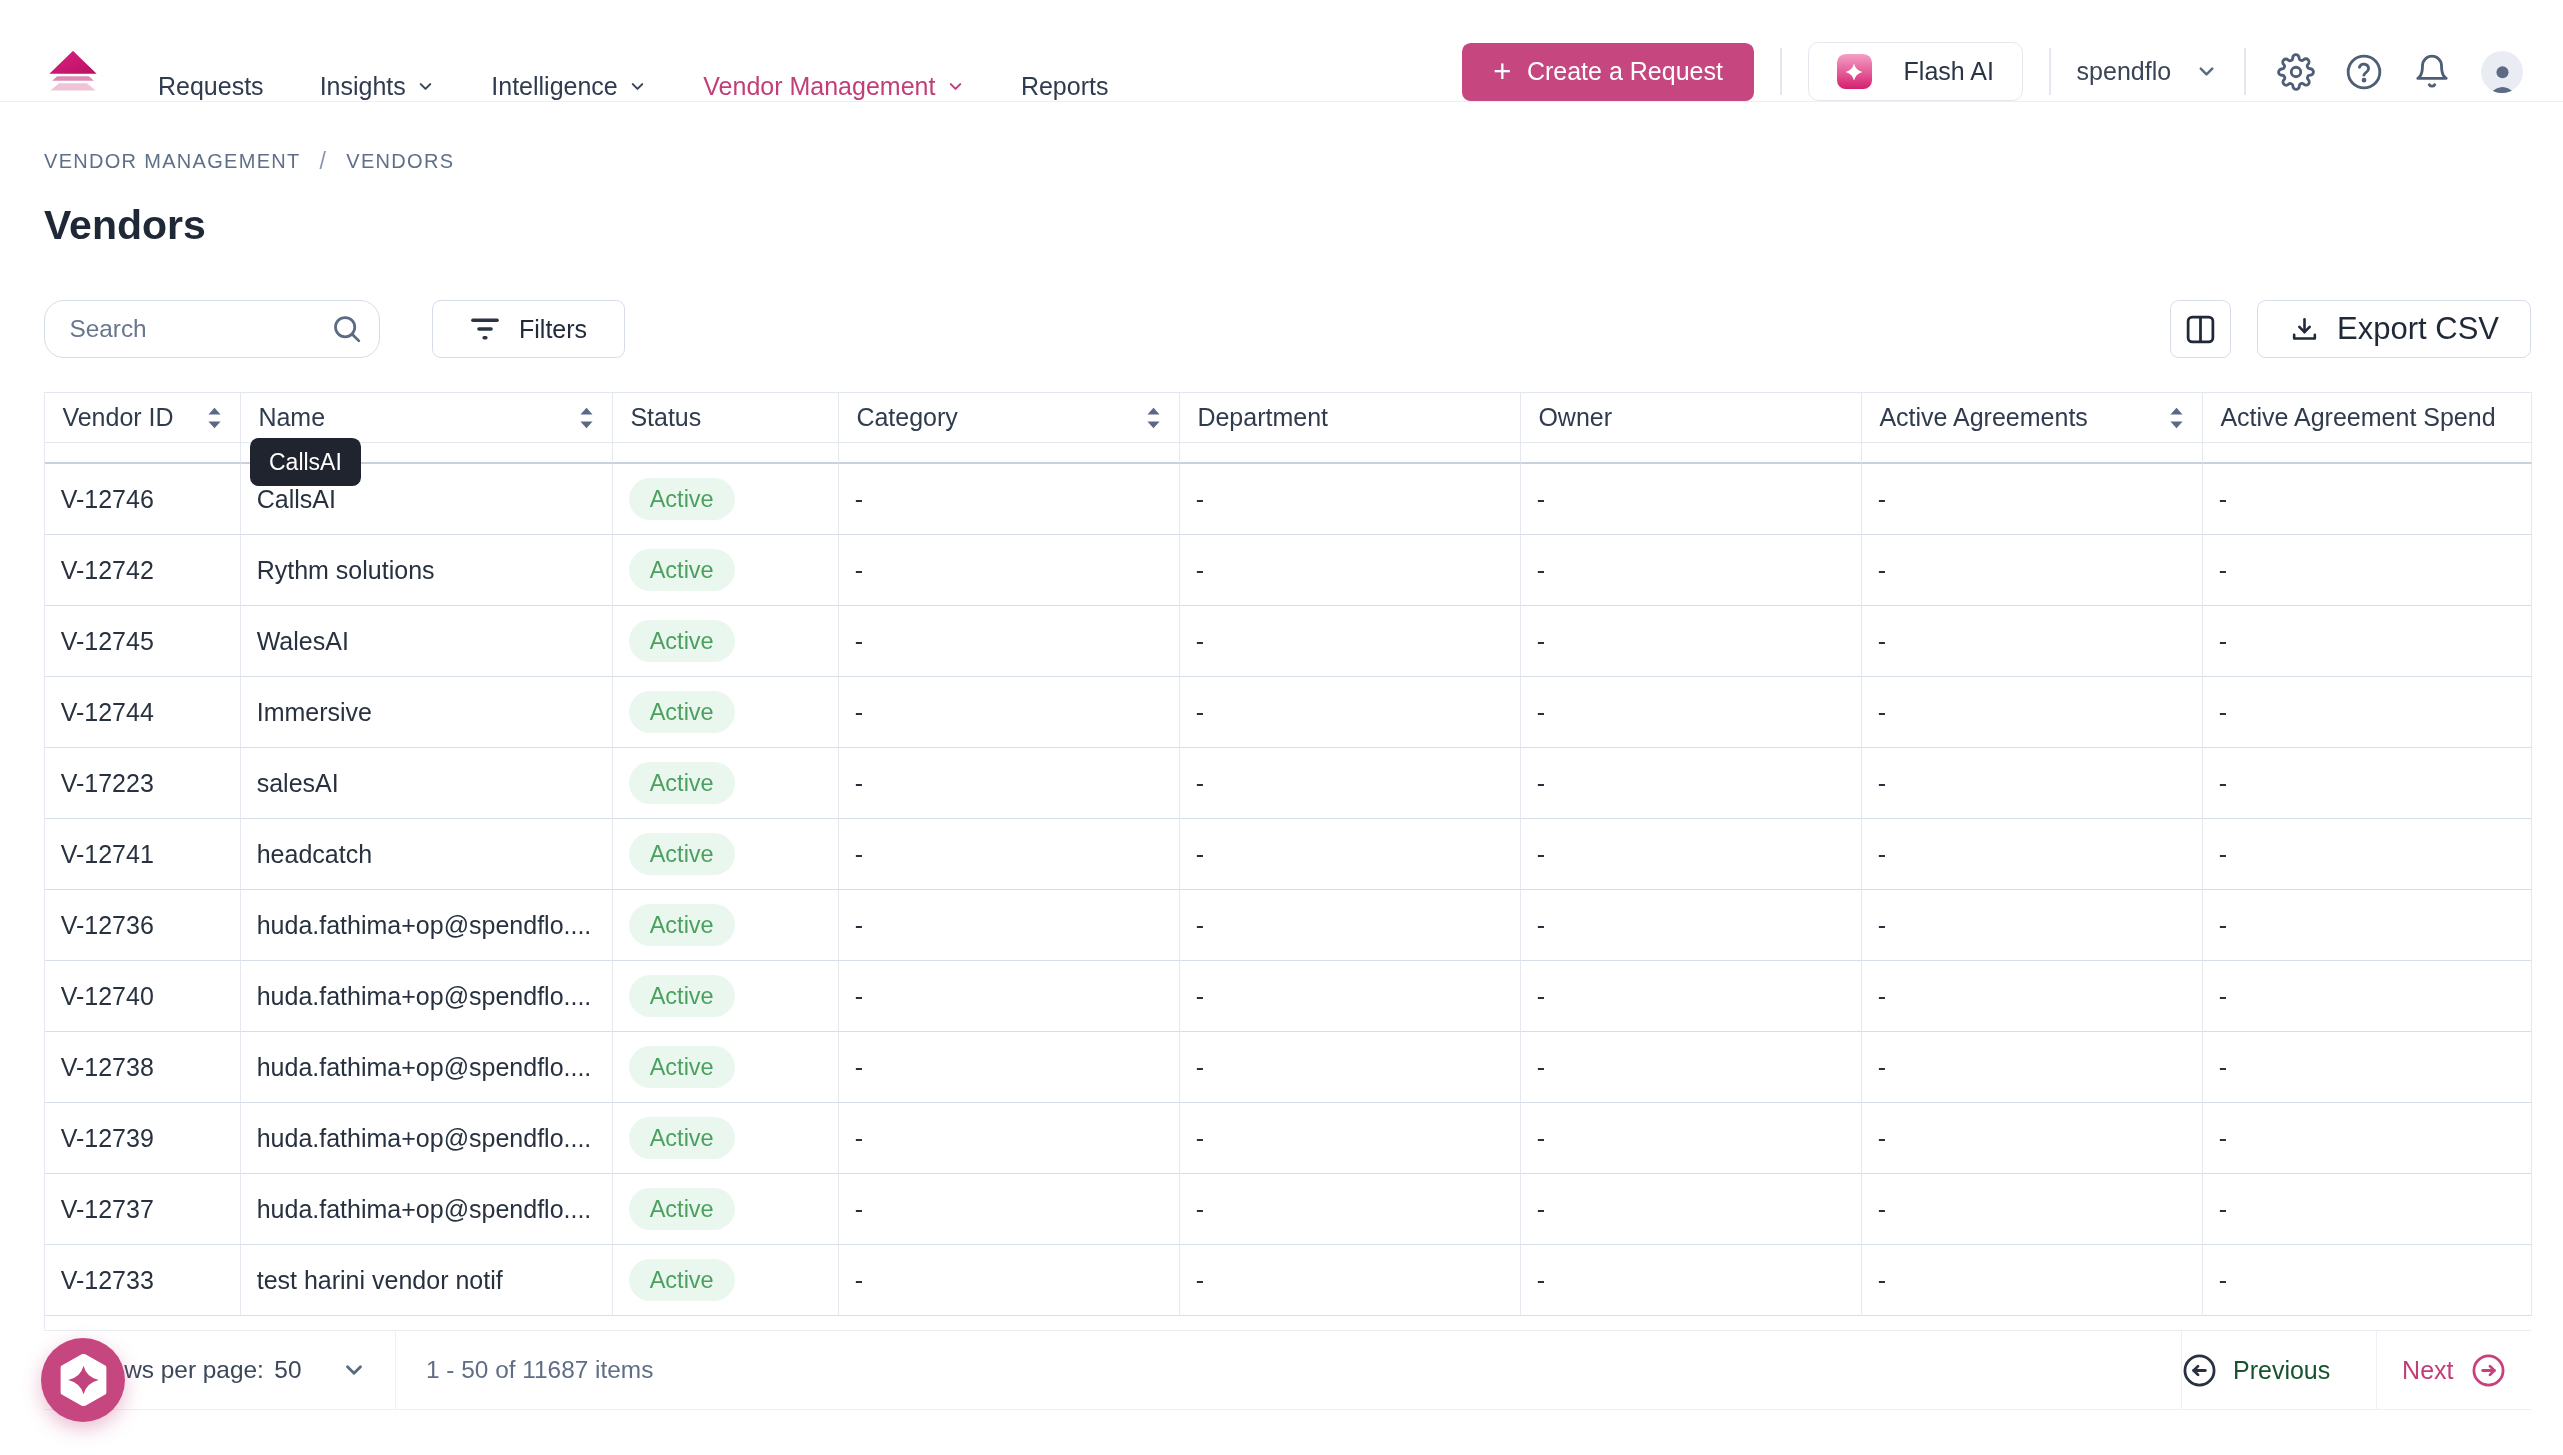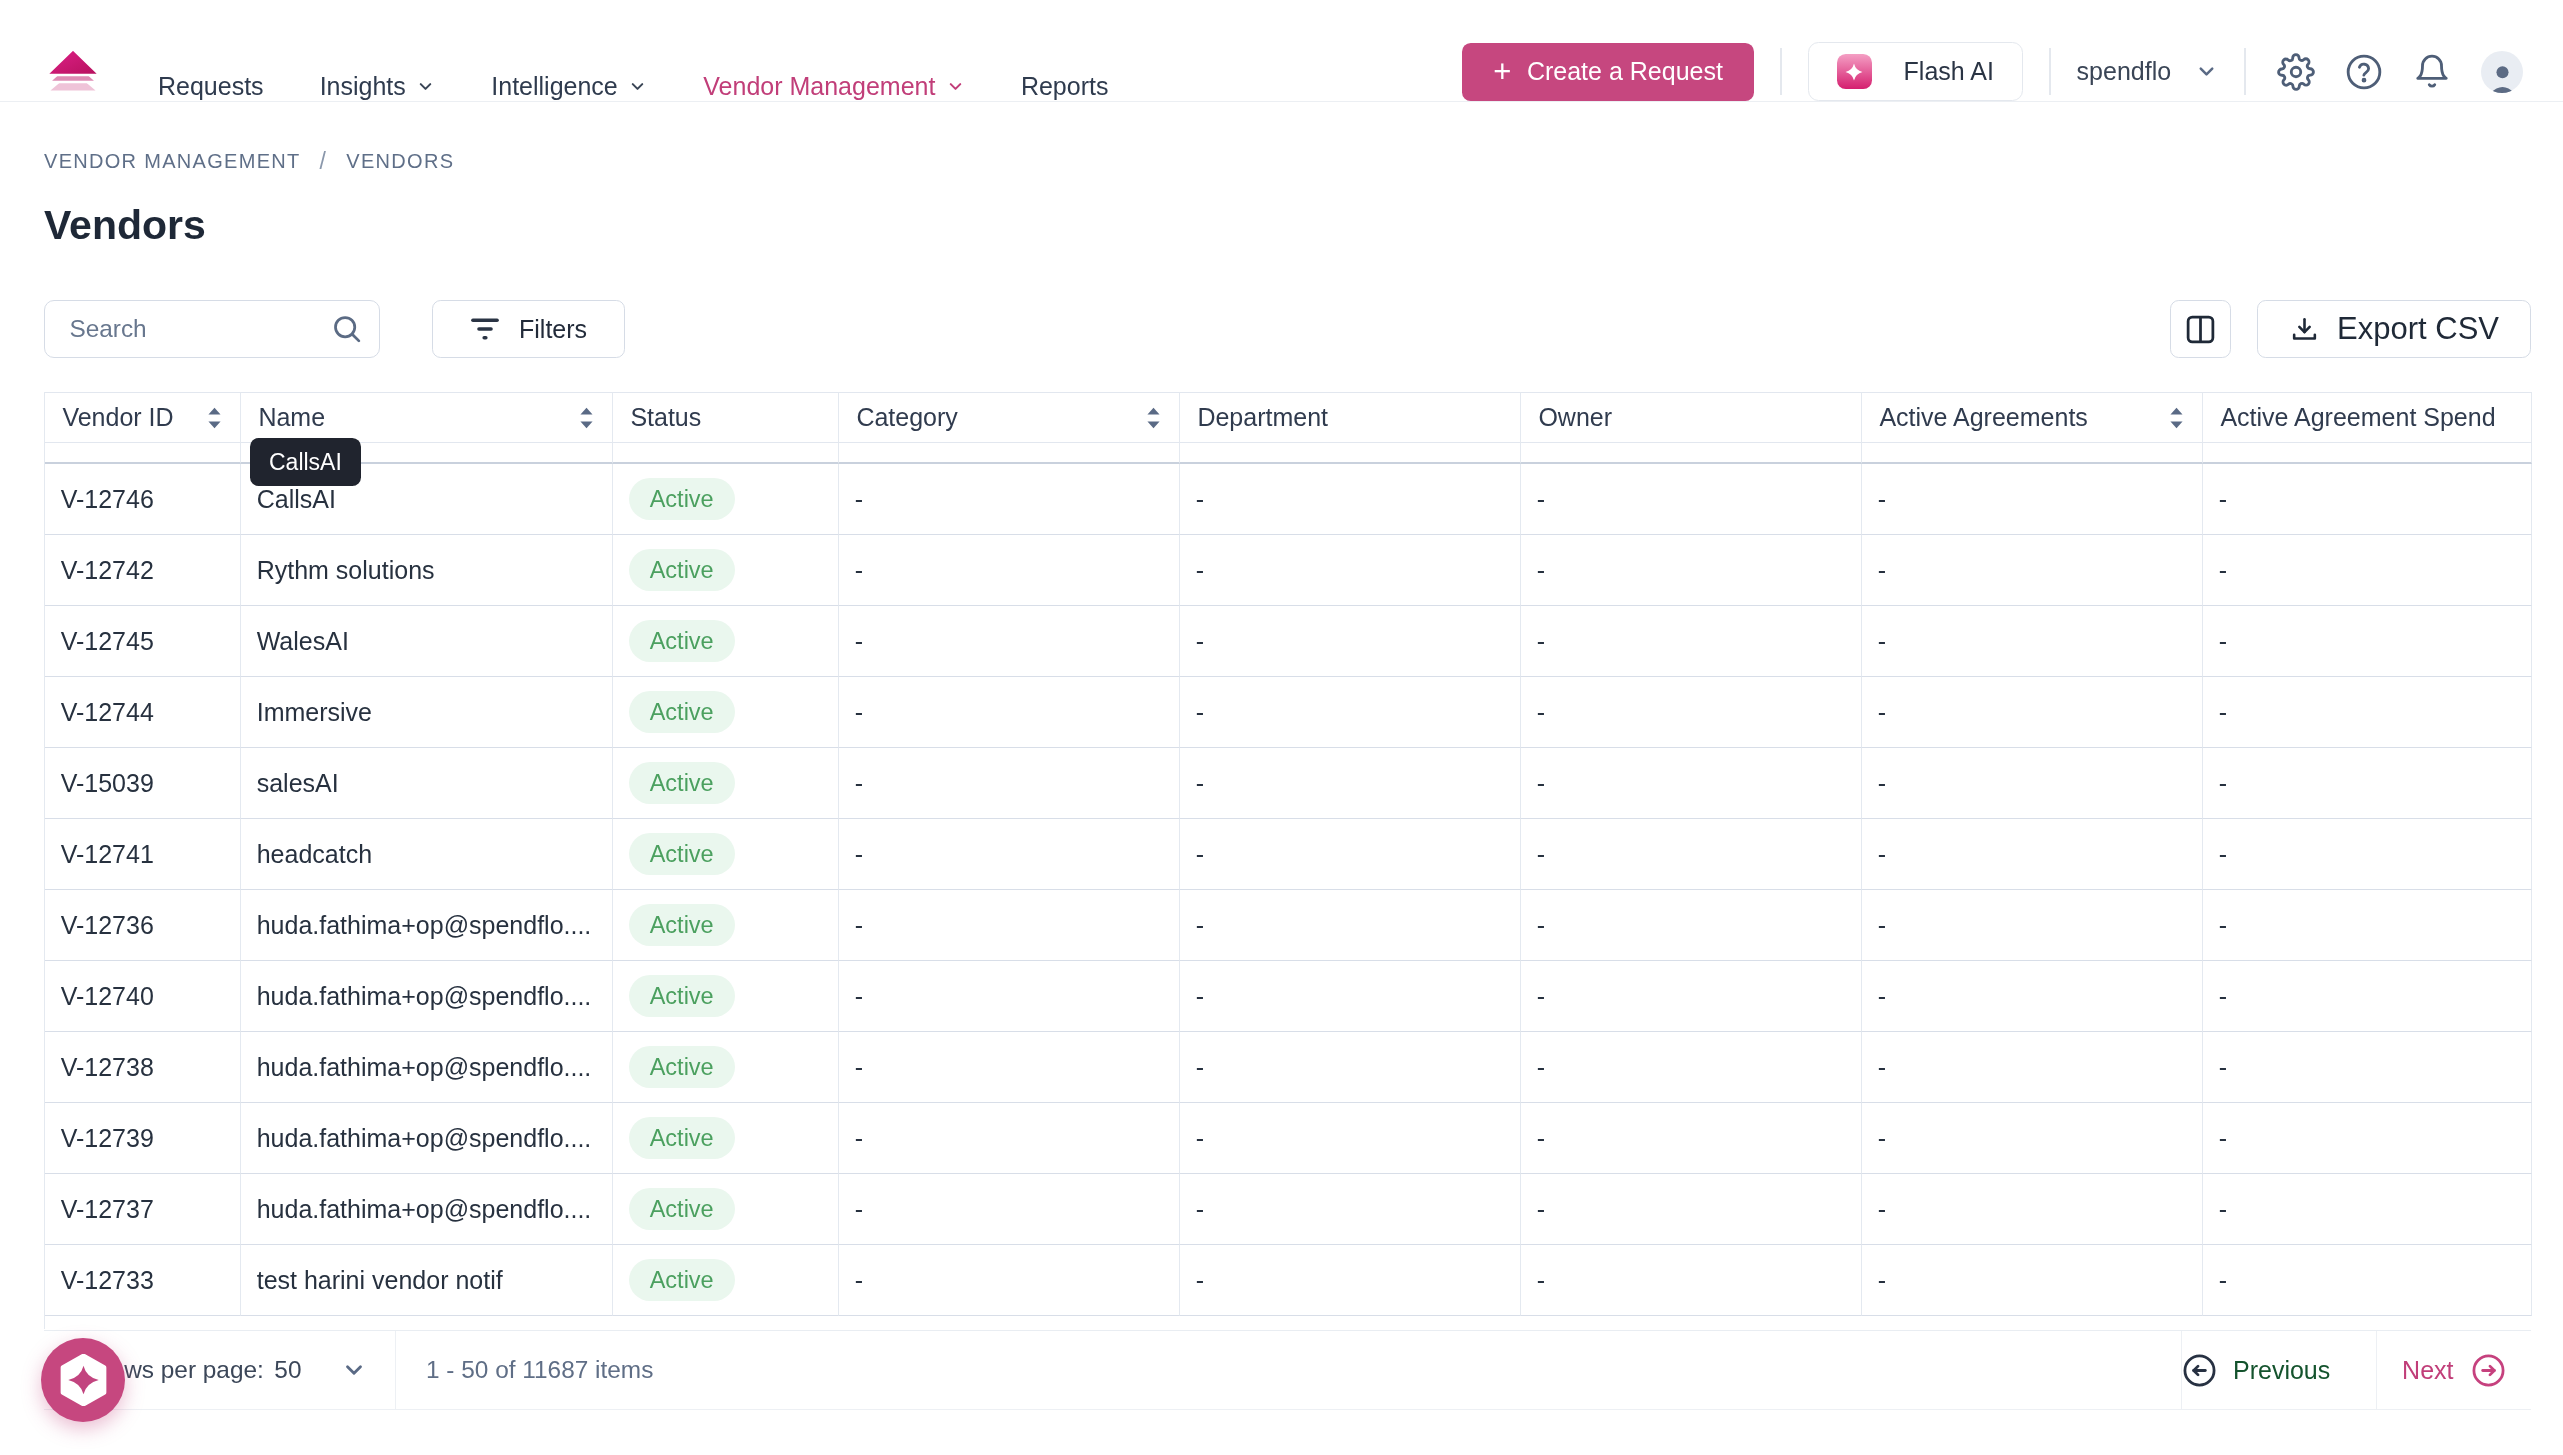--- a/index.html
+++ b/index.html
@@ -52,21 +52,21 @@
     gap:19px; font-size:20px; font-weight:500; letter-spacing:1.3px; color:#5F6F88; }
   .breadcrumb .sep { color:#8A97AB; font-size:23px; font-weight:400; }
   .page-title { position:absolute; top:202px; left:44px; font-size:41px; font-weight:700;
     color:#1E2837; }
 
   
   .toolbar { position:absolute; top:300px; left:44px; right:32px; height:58px;
     display:flex; align-items:center; }
   .search-box { position:relative; width:336px; height:58px; }
   .search-box input {
-    width:100%; height:100%; border:1.7px solid #D6DCE6; border-radius:10px;
+    width:100%; height:100%; border:1.7px solid #D6DCE6; border-radius:20px;
     padding:0 56px 0 24.4px; font-size:24.4px; font-family:inherit; color:#2A3444; outline:none;
   }
   .search-box input::placeholder { color:#68778E; }
   .search-box .mag { position:absolute; right:17.4px; top:12.2px; }
   .btn-filters {
     display:flex; align-items:center; gap:19px; height:58px; padding:8px 37px;
     margin-left:52px; background:#fff; border:1.7px solid #D6DCE6; border-radius:8.7px;
     font-size:25px; font-weight:500; color:#222B3A; cursor:pointer;
   }
   .toolbar .spacer { flex:1; }
@@ -371,21 +371,21 @@
             <td>V-12744</td>
             <td>Immersive</td>
             <td><span class="badge">Active</span></td>
             <td>-</td>
             <td>-</td>
             <td>-</td>
             <td>-</td>
             <td>-</td>
           </tr>
           <tr class="data-row">
-            <td>V-15039</td>
+            <td>V-17223</td>
             <td>salesAI</td>
             <td><span class="badge">Active</span></td>
             <td>-</td>
             <td>-</td>
             <td>-</td>
             <td>-</td>
             <td>-</td>
           </tr>
           <tr class="data-row">
             <td>V-12741</td>

